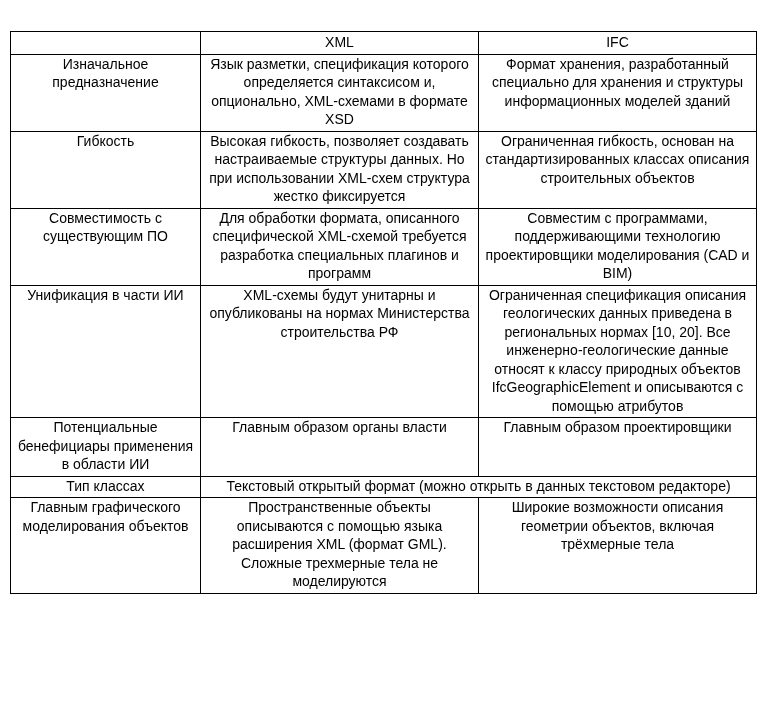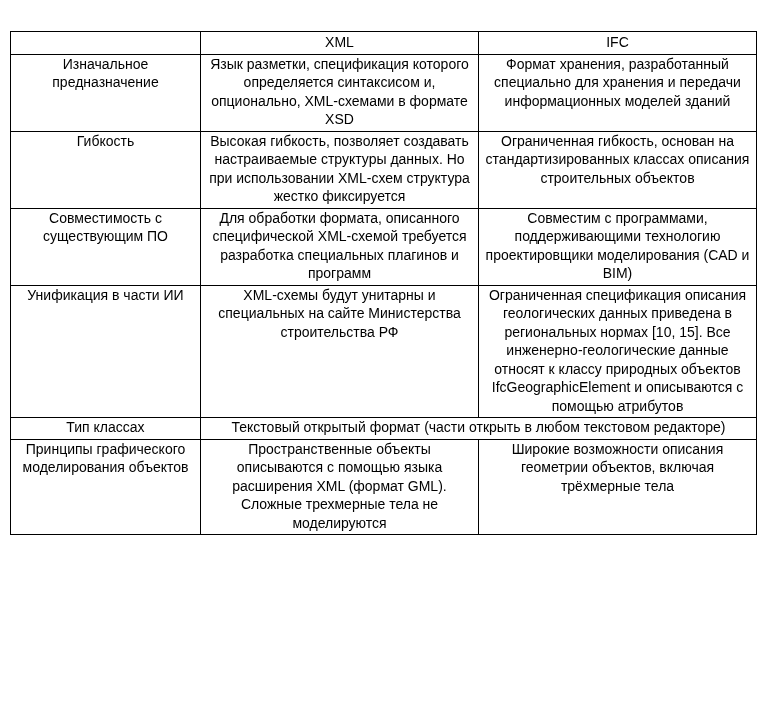--- a/index.html
+++ b/index.html
@@ -62,41 +62,46 @@
       <tr>
         <th></th>
         <th>XML</th>
         <th>IFC</th>
       </tr>
     </thead>
     <tbody>
       <tr>
         <td>Изначальное предназначение</td>
         <td>Язык разметки, спецификация которого определяется синтаксисом и, опционально, XML-схемами в формате XSD</td>
-        <td>Формат хранения, разработанный специально для хранения и передачи информационных моделей зданий</td>
+        <td>Формат хранения, разработанный специально для хранения и структуры информационных моделей зданий</td>
       </tr>
       <tr>
         <td>Гибкость</td>
         <td>Высокая гибкость, позволяет создавать настраиваемые структуры данных. Но при использовании XML-схем структура жестко фиксируется</td>
         <td>Ограниченная гибкость, основан на стандартизированных классах описания строительных объектов</td>
       </tr>
       <tr>
         <td>Совместимость с существующим ПО</td>
         <td>Для обработки формата, описанного специфической XML-схемой требуется разработка специальных плагинов и программ</td>
         <td>Совместим с программами, поддерживающими технологию проектировщики моделирования (CAD и BIM)</td>
       </tr>
       <tr>
         <td>Унификация в части ИИ</td>
-        <td>XML-схемы будут унитарны и специальных на сайте Министерства строительства РФ</td>
-        <td>Ограниченная спецификация описания геологических данных приведена в региональных нормах [10, 15]. Все инженерно-геологические данные относят к классу природных объектов IfcGeographicElement и описываются с помощью атрибутов</td>
+        <td>XML-схемы будут унитарны и опубликованы на нормах Министерства строительства РФ</td>
+        <td>Ограниченная спецификация описания геологических данных приведена в региональных нормах [10, 20]. Все инженерно-геологические данные относят к классу природных объектов IfcGeographicElement и описываются с помощью атрибутов</td>
+      </tr>
+      <tr>
+        <td>Потенциальные бенефициары применения в области ИИ</td>
+        <td>Главным образом органы власти</td>
+        <td>Главным образом проектировщики</td>
       </tr>
       <tr>
         <td>Тип классах</td>
-        <td colspan="2">Текстовый открытый формат (части открыть в любом текстовом редакторе)</td>
+        <td colspan="2">Текстовый открытый формат (можно открыть в данных текстовом редакторе)</td>
       </tr>
       <tr>
-        <td>Принципы графического моделирования объектов</td>
+        <td>Главным графического моделирования объектов</td>
         <td>Пространственные объекты описываются с помощью языка расширения XML (формат GML). Сложные трехмерные тела не моделируются</td>
         <td>Широкие возможности описания геометрии объектов, включая трёхмерные тела</td>
       </tr>
     </tbody>
   </table>
 </div>
 
 </body></html>

